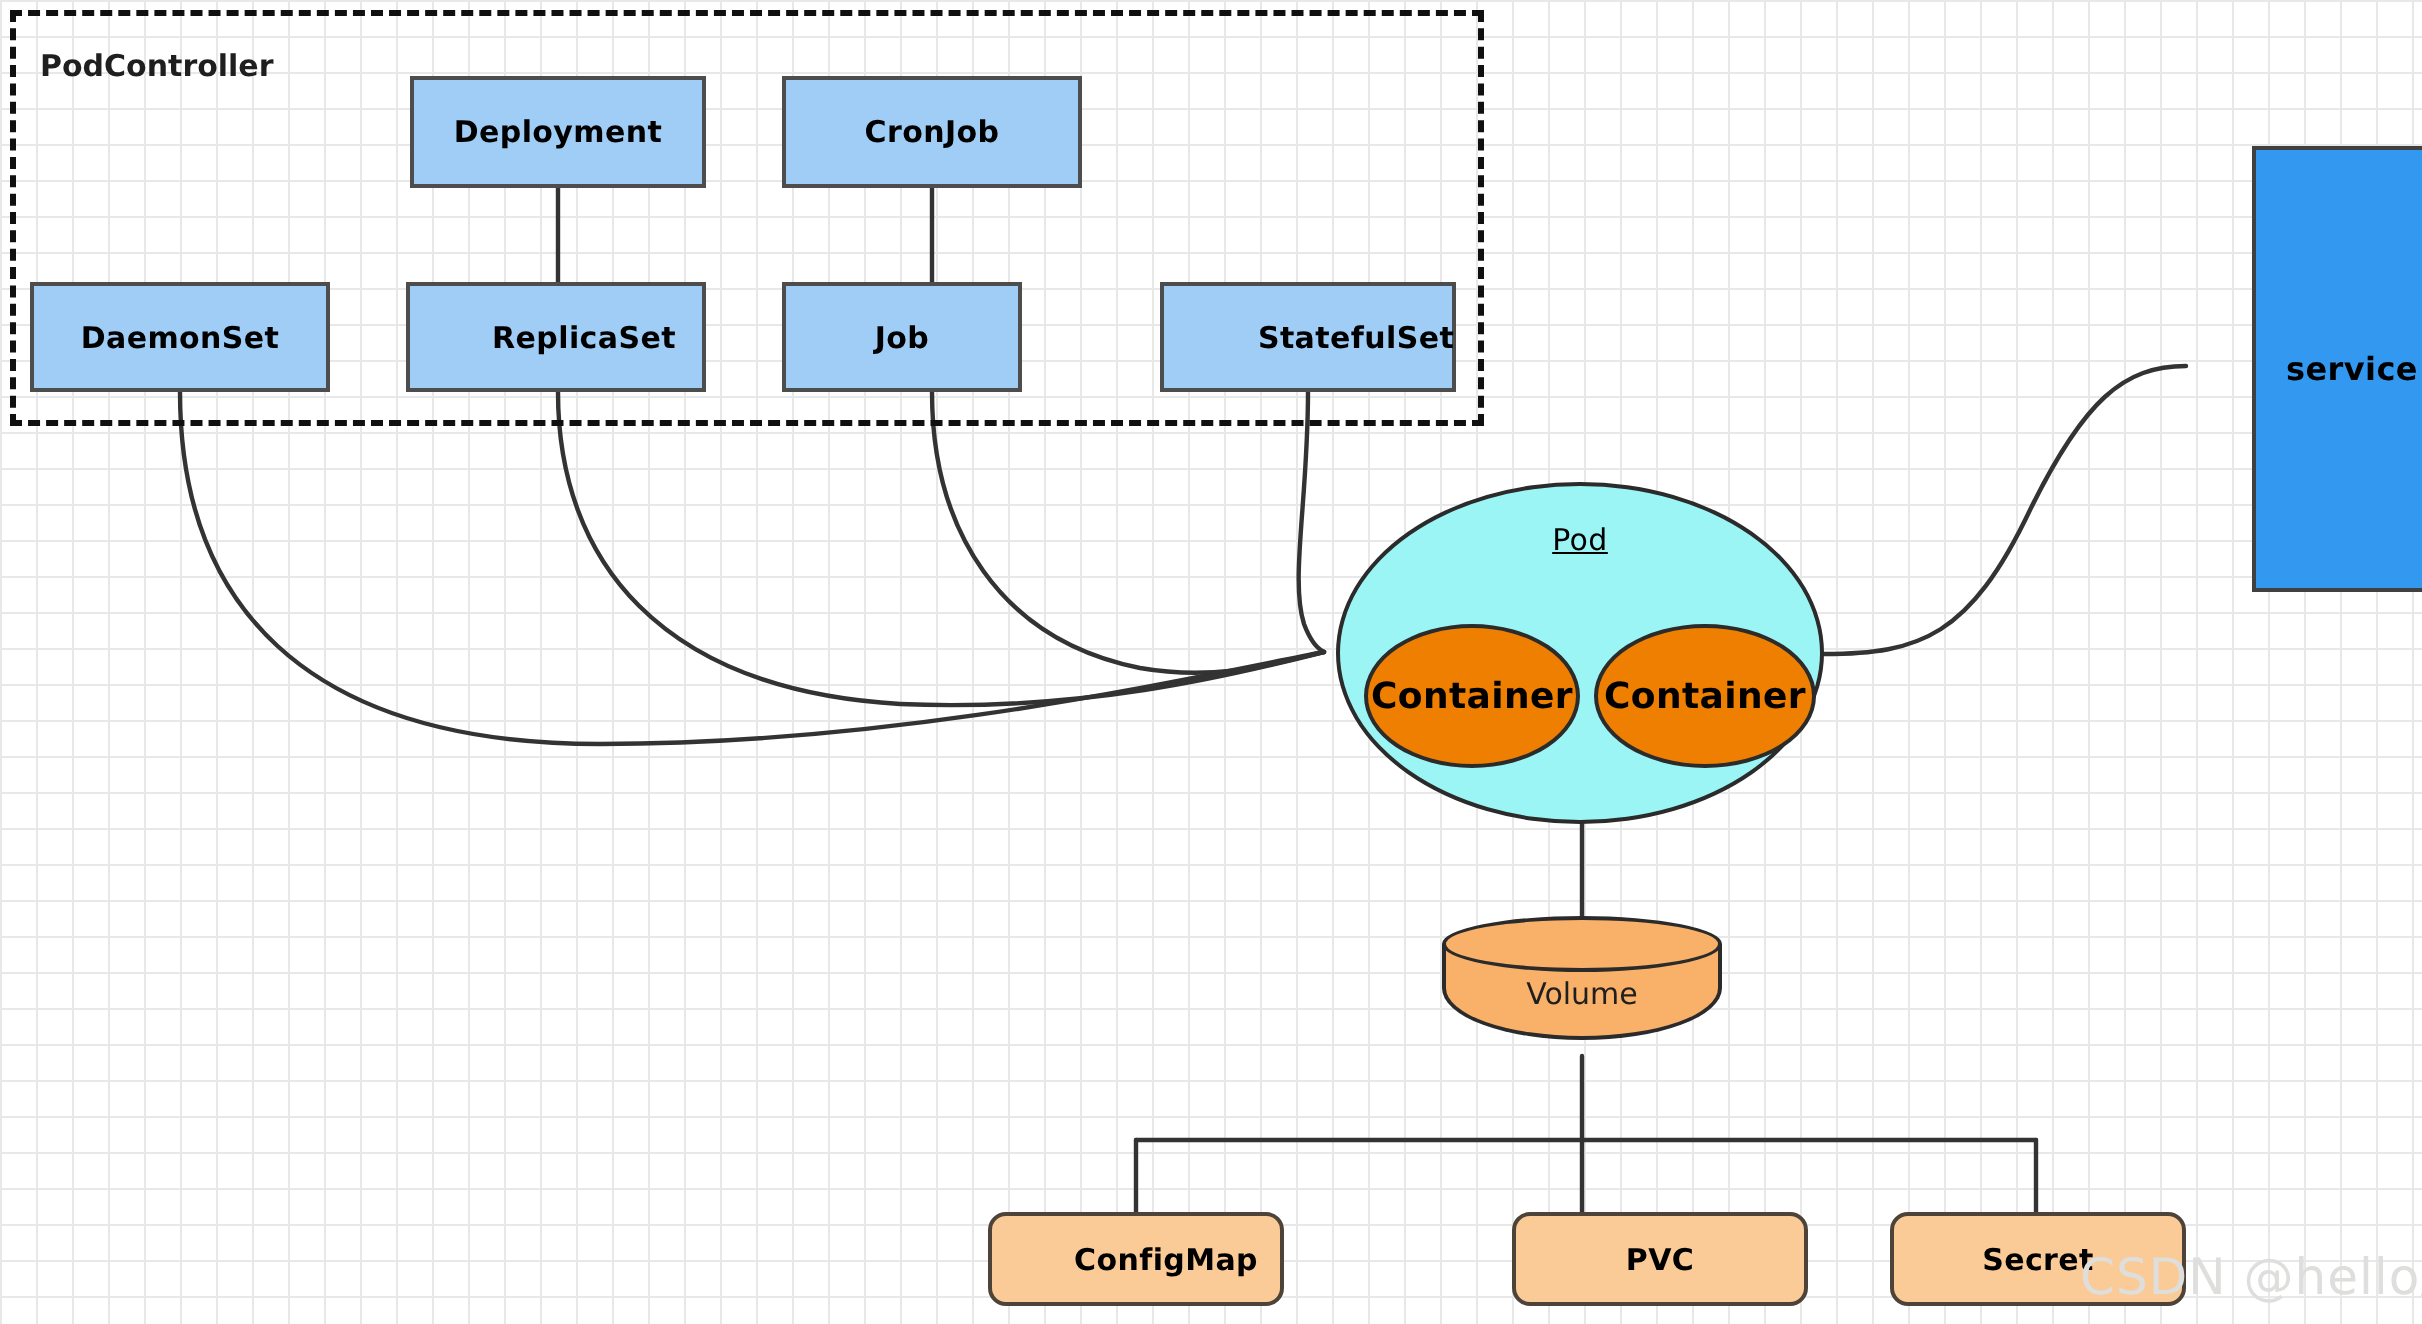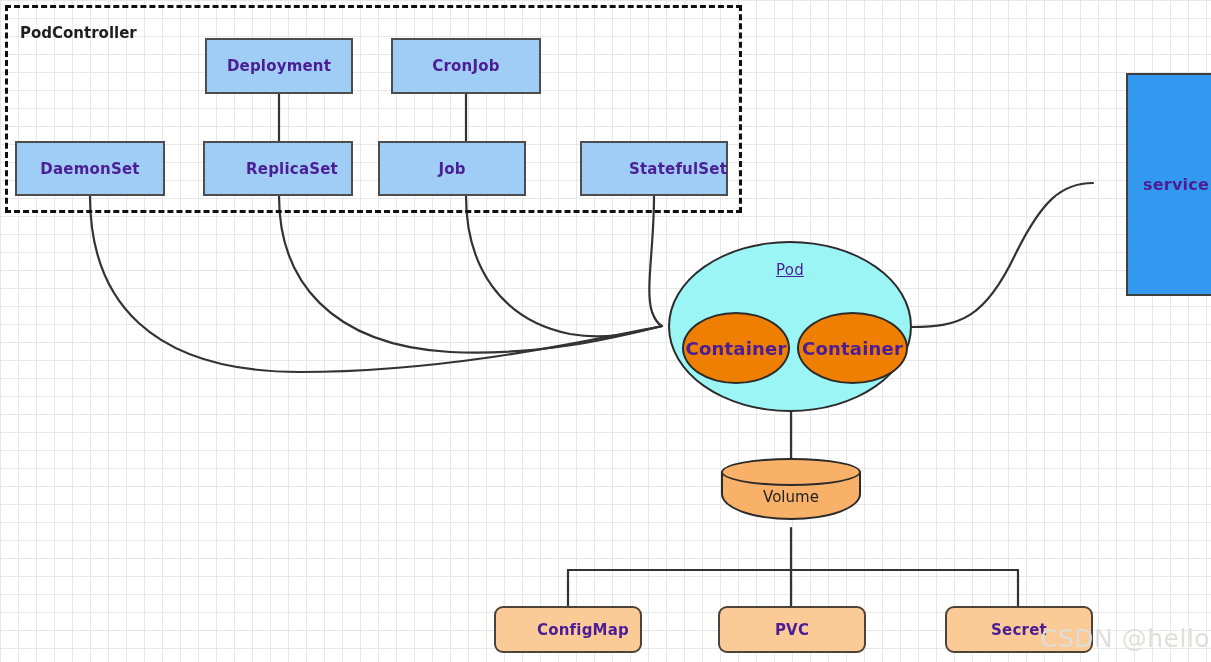--- a/index.html
+++ b/index.html
@@ -34,21 +34,21 @@
     width: 1211px;
     height: 662px;
     pointer-events: none;
   }
   .node {
     position: absolute;
     box-sizing: border-box;
     display: flex;
     align-items: center;
     justify-content: center;
-    color: #4c1d95;
+    color: #000000;
     font-weight: bold;
     letter-spacing: .2px;
     z-index: 3;
   }
   .ctrl-box {
     background: #9FCDF5;
     border: 2px solid #4d4d4d;
     font-size: 15px;
   }
   .group-frame {
@@ -184,21 +184,21 @@
   </div>
   <div class="node ctrl-box" style="left:391px; top:38px; width:150px; height:56px;">
     <span>CronJob</span>
   </div>
   <div class="node ctrl-box" style="left:15px; top:141px; width:150px; height:55px;">
     <span>DaemonSet</span>
   </div>
   <div class="node ctrl-box" style="left:203px; top:141px; width:150px; height:55px;padding-left:28px;">
     <span>ReplicaSet</span>
   </div>
-  <div class="node ctrl-box" style="left:378px; top:141px; width:148px; height:55px;">
+  <div class="node ctrl-box" style="left:391px; top:141px; width:120px; height:55px;">
     <span>Job</span>
   </div>
   <div class="node ctrl-box" style="left:580px; top:141px; width:148px; height:55px;padding-left:48px;">
     <span>StatefulSet</span>
   </div>
 
   <div class="node service-box" style="left:1126px; top:73px; width:100px; height:223px;">
     <span>service</span>
   </div>
 
@@ -215,21 +215,21 @@
 
   <div class="cyl" style="left:721px; top:458px; width:140px; height:70px;">
     <div class="cyl-body"></div>
     <div class="cyl-top"></div>
     <div class="cyl-label">Volume</div>
   </div>
 
   <div class="node storage-box" style="left:494px; top:606px; width:148px; height:47px;padding-left:30px;">
     <span>ConfigMap</span>
   </div>
-  <div class="node storage-box" style="left:718px; top:606px; width:148px; height:47px;">
+  <div class="node storage-box" style="left:756px; top:606px; width:148px; height:47px;">
     <span>PVC</span>
   </div>
   <div class="node storage-box" style="left:945px; top:606px; width:148px; height:47px;">
     <span>Secret</span>
   </div>
 
   <div class="watermark" style="left:1040px; top:622px;">CSDN @hello王</div>
 
 </div>
 

